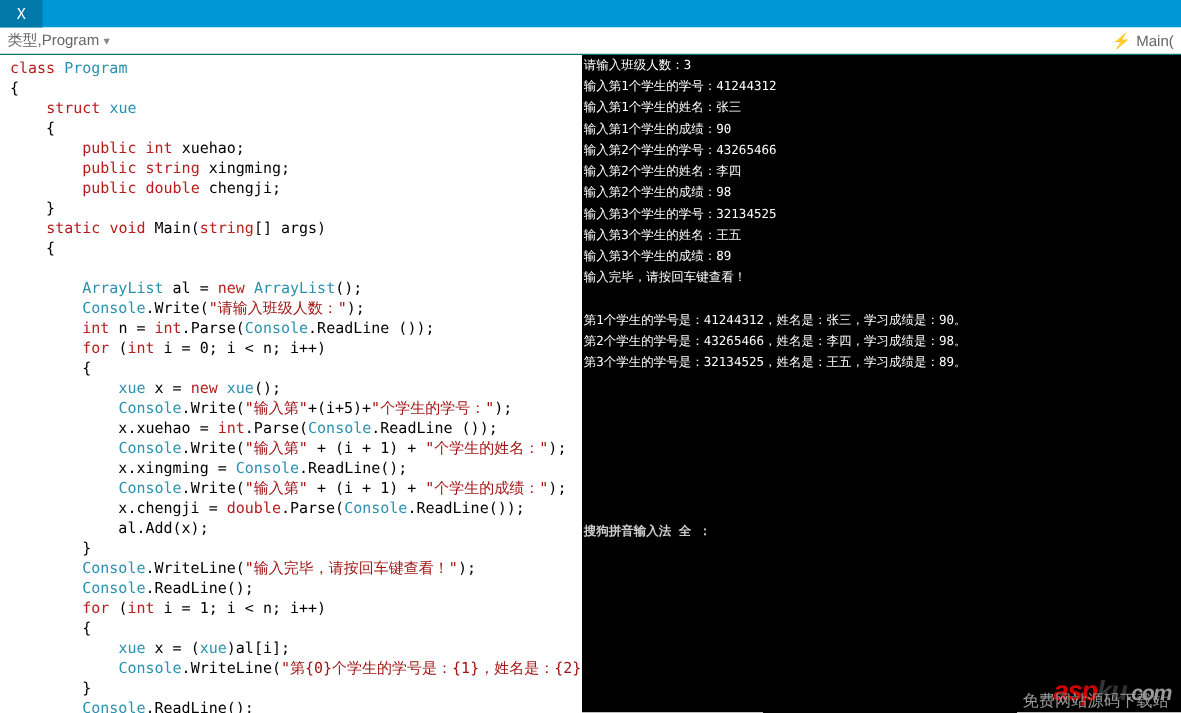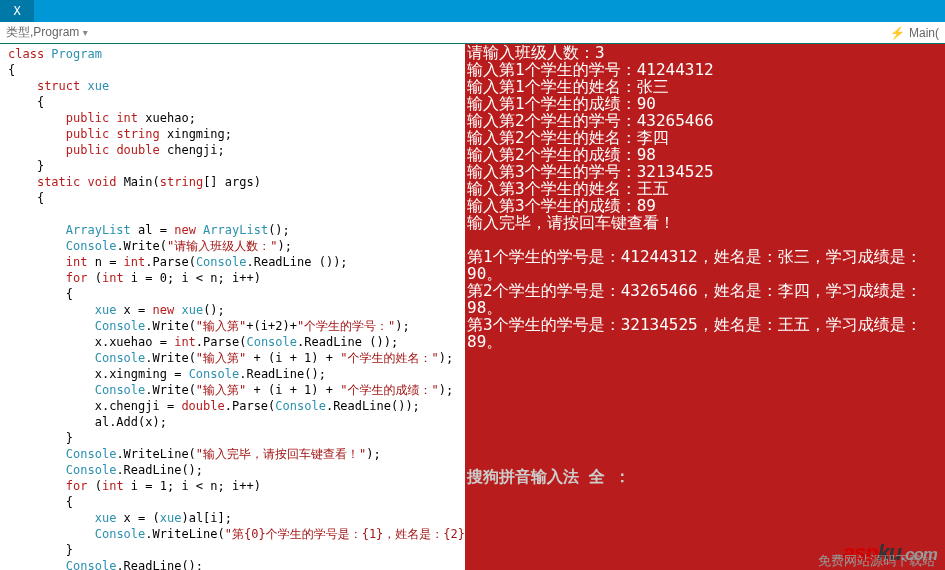--- a/index.html
+++ b/index.html
@@ -8,21 +8,21 @@
 .close-btn { width: 34px; height: 22px; background: #0078a8; color: #fff; display: flex; align-items: center; justify-content: center; font-size: 12px; cursor: pointer; }
 .crumb-row { height: 22px; border-bottom: 1px solid #0f766e; display: flex; align-items: center; padding: 0 6px; font-family: 'Microsoft YaHei', sans-serif; font-size: 12px; color: #666; background: #fff; }
 .crumb-left { flex: 1; }
 .crumb-right { display: flex; align-items: center; gap: 4px; }
 .dd-arrow { color: #888; font-size: 10px; }
 .main { display: flex; height: calc(100% - 44px); }
 .editor { width: 465px; background: #fff; overflow-y: auto; overflow-x: auto; padding: 2px 8px; font-size: 12px; line-height: 16px; white-space: pre; }
 .editor::-webkit-scrollbar { width: 16px; height: 16px; }
 .editor::-webkit-scrollbar-track { background: #f0f0f0; }
 .editor::-webkit-scrollbar-thumb { background: #c0c0c0; border: 1px solid #a0a0a0; }
-.console { flex: 1; background: #b91c1c; color: #fff; font-family: 'SimSun', monospace; font-size: 16px; line-height: 17px; padding: 0 2px; white-space: pre-wrap; overflow: hidden; }
+.console { flex: 1; background: #000000; color: #fff; font-family: 'SimSun', monospace; font-size: 10px; line-height: 17px; padding: 0 2px; white-space: pre-wrap; overflow: hidden; }
 .kw { color: #b91c1c; }
 .cls { color: #2b91af; }
 .str { color: #a31515; }
 .ime { color: #ccc; margin-top: 118px; display: block; font-weight: bold; }
 .watermark { position: absolute; right: 8px; bottom: 4px; font-family: Arial, sans-serif; font-weight: bold; font-style: italic; font-size: 22px; letter-spacing: -1px; }
 .wm1 { color: #d40000; }
 .wm2 { color: #333; text-align: center; }
 .wm3 { color: #999; font-size: 17px; }
 .wm-sub { position: absolute; right: 10px; bottom: 0px; font-size: 13px; color: #999; font-family: 'Microsoft YaHei', sans-serif; }
 </style>
@@ -52,21 +52,21 @@
 <span>    }</span>
     <span class="kw">static</span> <span class="kw">void</span><span> Main(</span><span class="kw">string</span><span>[] args)</span>
 <span>    {</span>
 <span></span>
         <span class="cls">ArrayList</span><span> al = </span><span class="kw">new</span> <span class="cls">ArrayList</span><span>();</span>
         <span class="cls">Console</span><span>.Write(</span><span class="str">"请输入班级人数："</span><span>);</span>
         <span class="kw">int</span><span> n = </span><span class="kw">int</span><span>.Parse(</span><span class="cls">Console</span><span>.ReadLine ());</span>
         <span class="kw">for</span><span> (</span><span class="kw">int</span><span> i = 0; i &lt; n; i++)</span>
 <span>        {</span>
             <span class="cls">xue</span><span> x = </span><span class="kw">new</span> <span class="cls">xue</span><span>();</span>
-            <span class="cls">Console</span><span>.Write(</span><span class="str">"输入第"</span><span>+(i+2)+</span><span class="str">"个学生的学号："</span><span>);</span>
+            <span class="cls">Console</span><span>.Write(</span><span class="str">"输入第"</span><span>+(i+5)+</span><span class="str">"个学生的学号："</span><span>);</span>
 <span>            x.xuehao = </span><span class="kw">int</span><span>.Parse(</span><span class="cls">Console</span><span>.ReadLine ());</span>
             <span class="cls">Console</span><span>.Write(</span><span class="str">"输入第"</span><span> + (i + 1) + </span><span class="str">"个学生的姓名："</span><span>);</span>
 <span>            x.xingming = </span><span class="cls">Console</span><span>.ReadLine();</span>
             <span class="cls">Console</span><span>.Write(</span><span class="str">"输入第"</span><span> + (i + 1) + </span><span class="str">"个学生的成绩："</span><span>);</span>
 <span>            x.chengji = </span><span class="kw">double</span><span>.Parse(</span><span class="cls">Console</span><span>.ReadLine());</span>
 <span>            al.Add(x);</span>
 <span>        }</span>
         <span class="cls">Console</span><span>.WriteLine(</span><span class="str">"输入完毕，请按回车键查看！"</span><span>);</span>
         <span class="cls">Console</span><span>.ReadLine();</span>
         <span class="kw">for</span><span> (</span><span class="kw">int</span><span> i = 1; i &lt; n; i++)</span>

